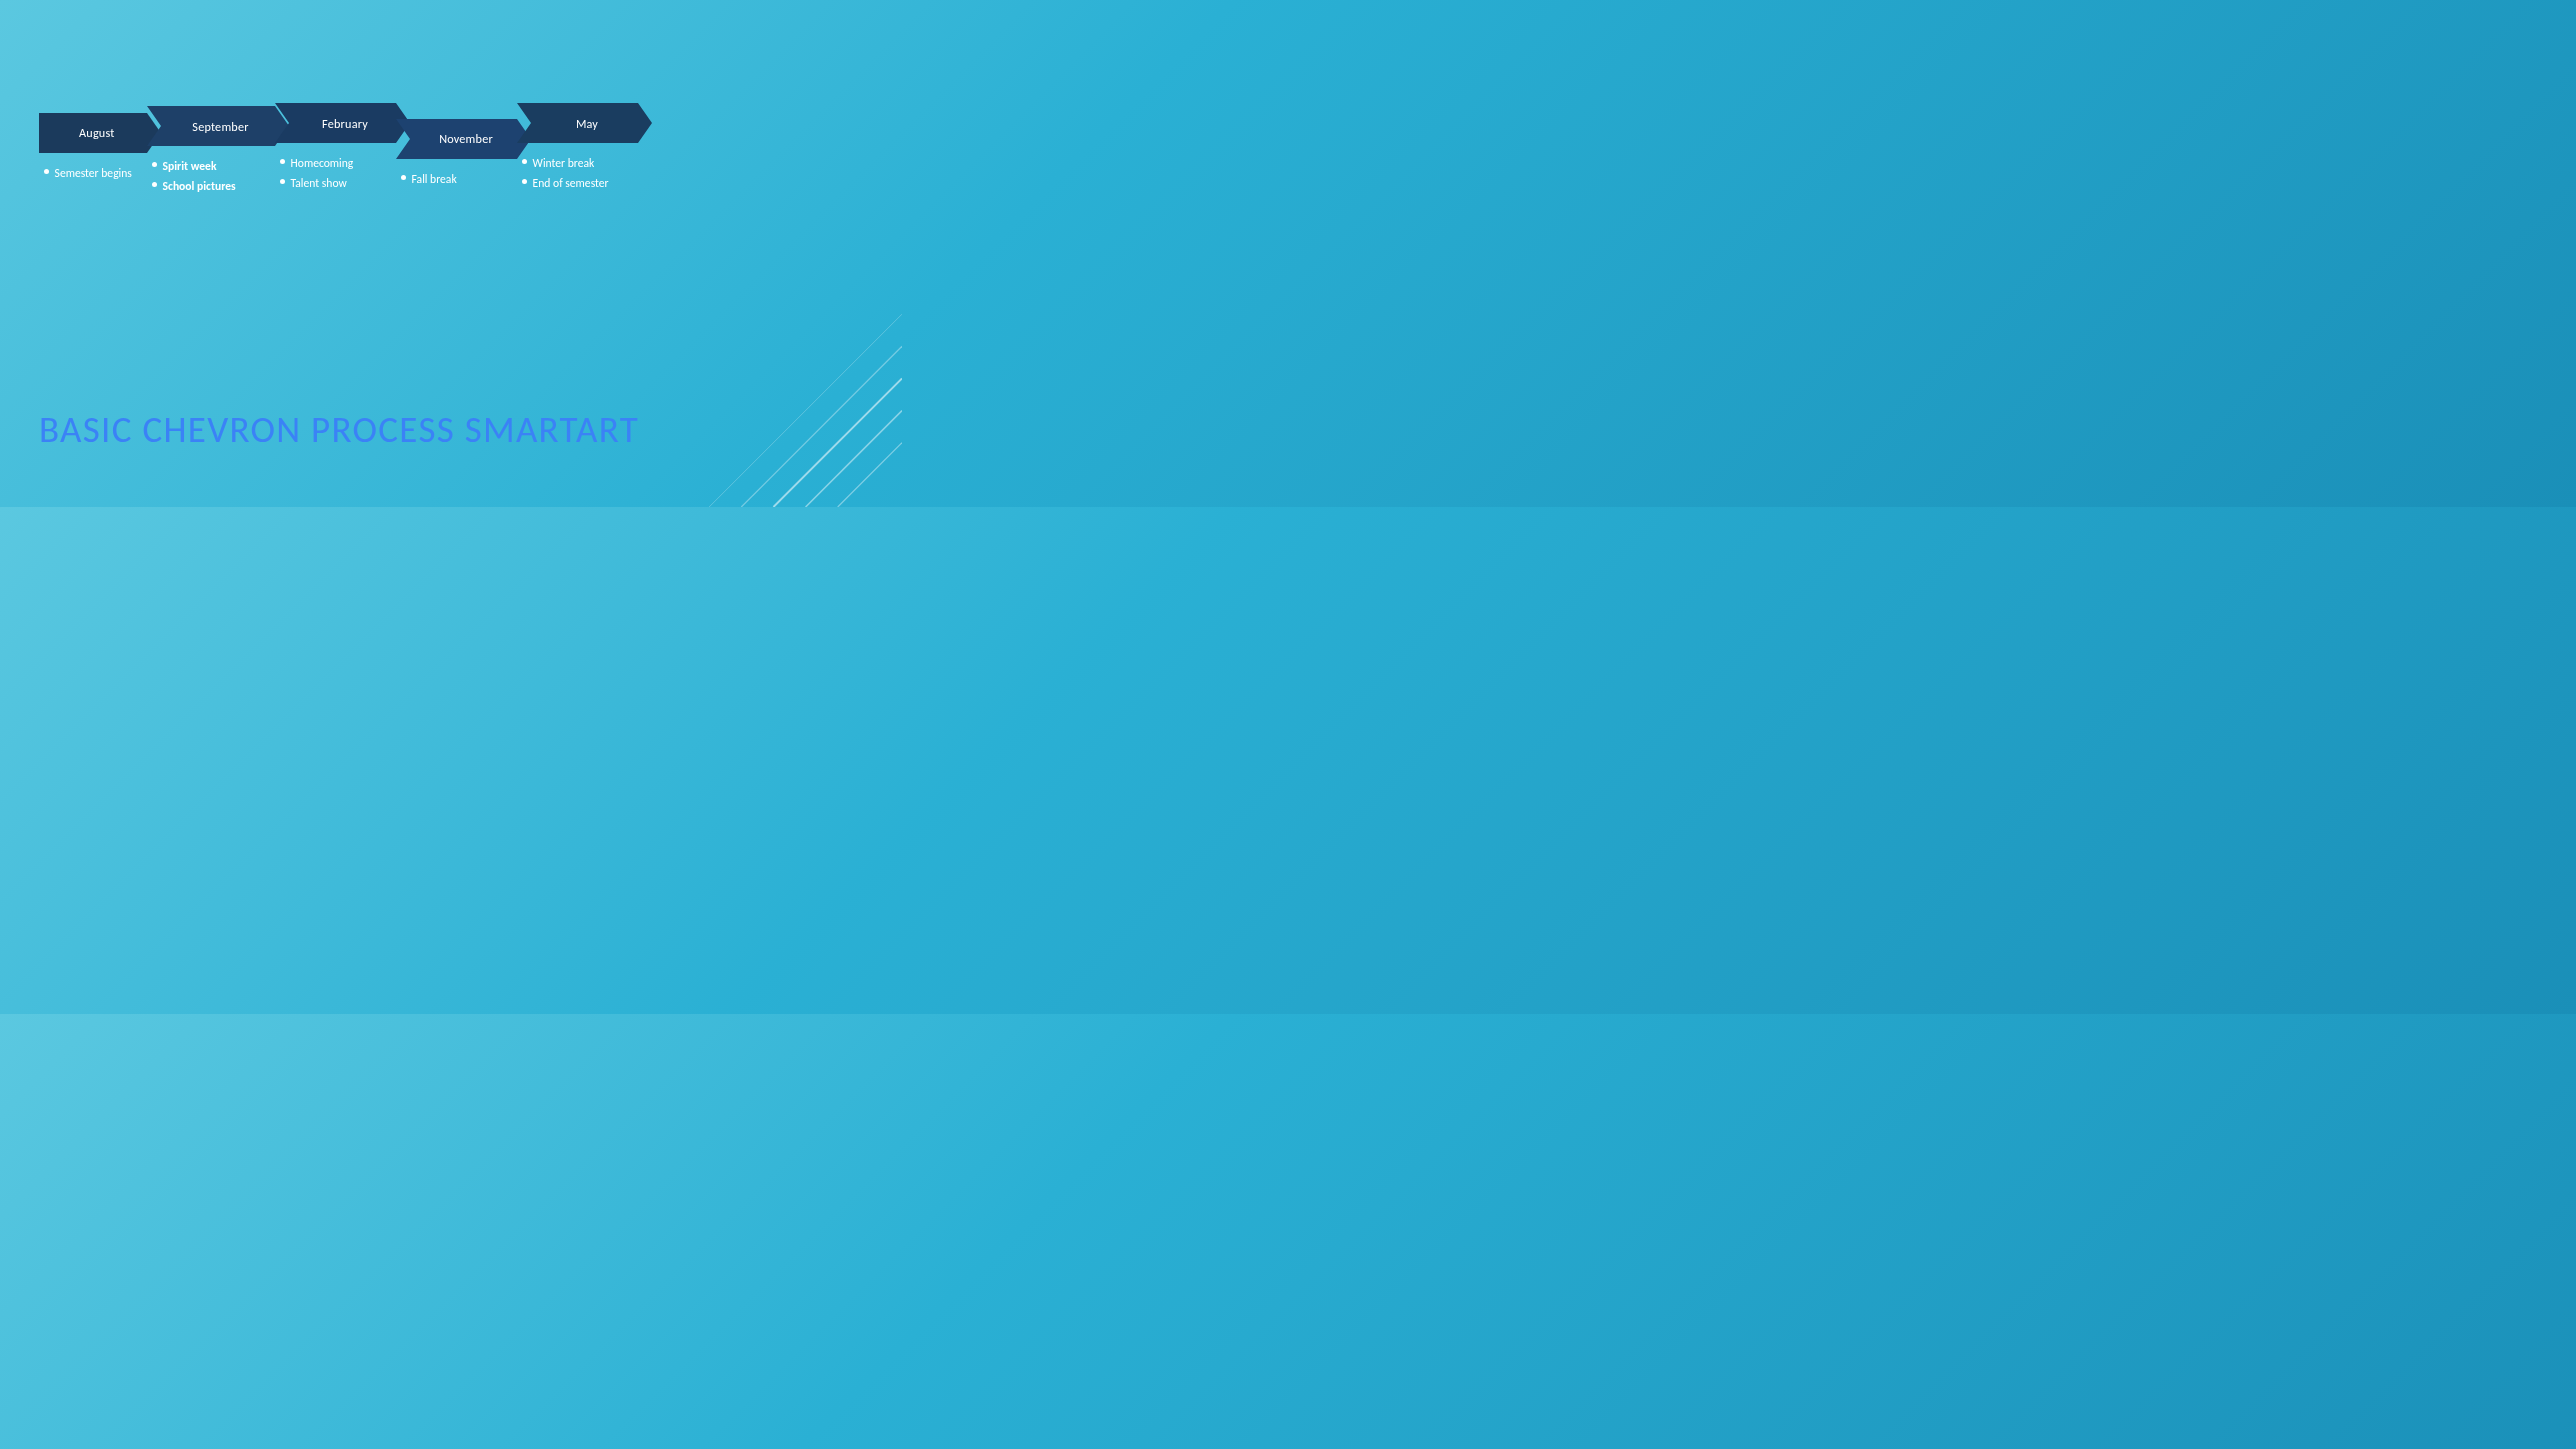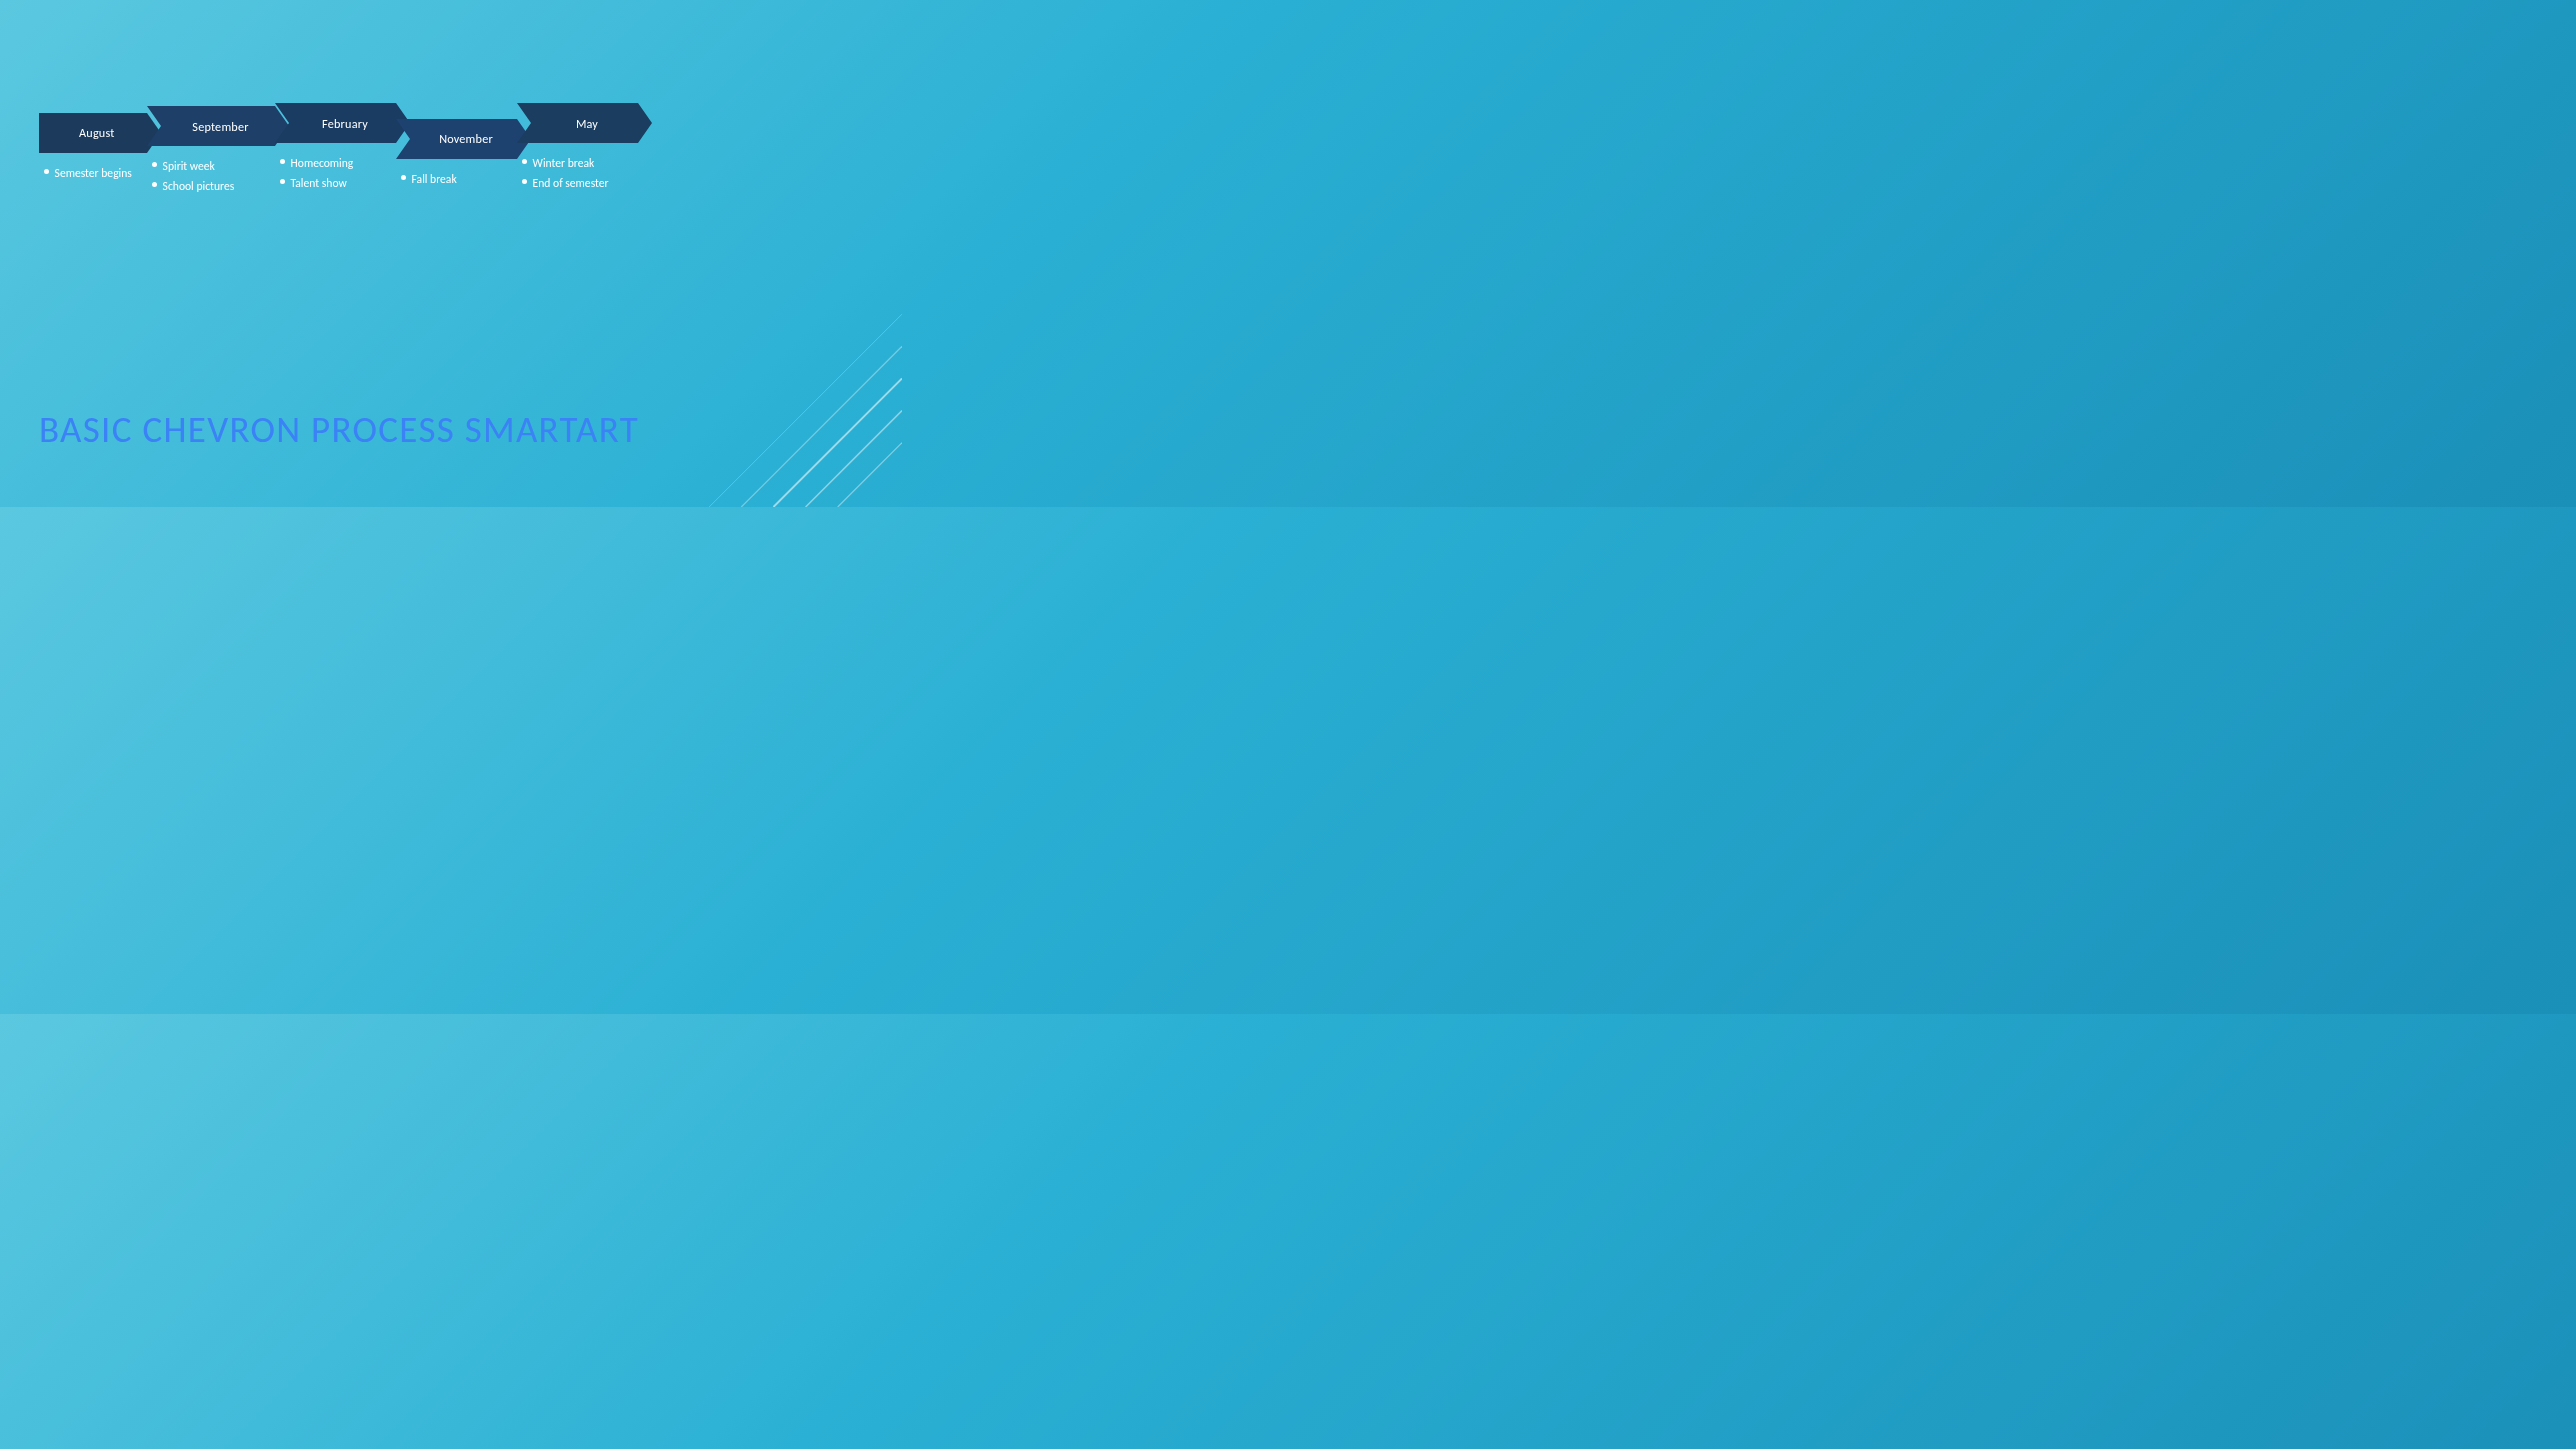--- a/index.html
+++ b/index.html
@@ -100,21 +100,21 @@
     .chevron-bullets {
       margin-top: 11.6px;
       padding-left: 5.2px;
       list-style: none;
       color: white;
       font-size: 11.6px;
       line-height: 1.5;
     }
 
     .chevron-step:nth-child(1) .chevron-bullets { width: 113px; }
-    .chevron-step:nth-child(2) .chevron-bullets { width: 135px; }
+    .chevron-step:nth-child(2) .chevron-bullets { width: 135px; font-weight: bold; }
     .chevron-step:nth-child(3) .chevron-bullets { width: 135px; }
     .chevron-step:nth-child(4) .chevron-bullets { width: 135px; }
     .chevron-step:nth-child(5) .chevron-bullets { width: 135px; }
 
     .chevron-bullets li {
       display: flex;
       align-items: flex-start;
       margin-bottom: 2.6px;
     }
 

